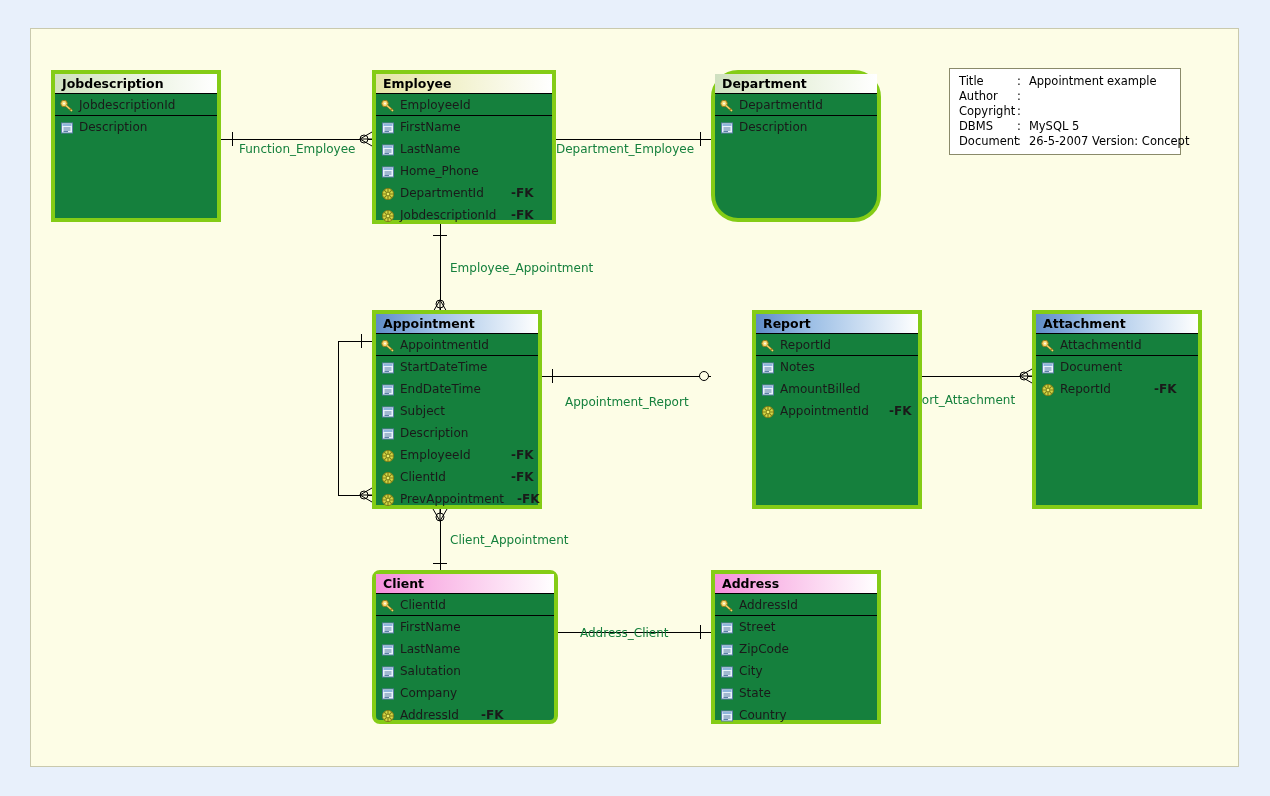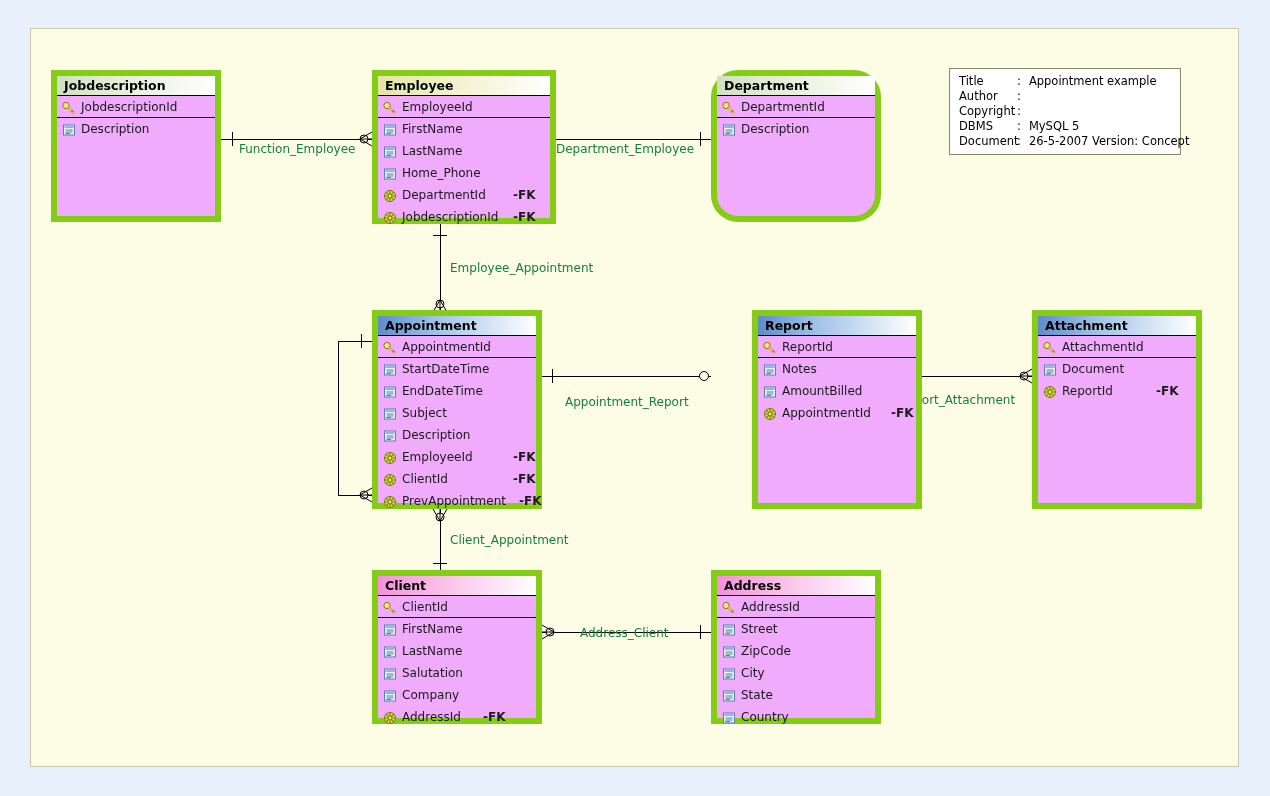--- a/index.html
+++ b/index.html
@@ -22,22 +22,22 @@
     width: 1209px;
     height: 739px;
     background: #fdfde6;
     border: 1px solid #c9c9ad;
     box-sizing: border-box;
   }
 
   
   .entity {
     position: absolute;
-    background: #f0abfc;
-    border: 6px solid #84cc16;
+    background: #15803d;
+    border: 4px solid #84cc16;
     box-sizing: border-box;
     z-index: 5;
   }
   .entity-header {
     height: 20px;
     line-height: 20px;
     padding: 0 0 0 7px;
     font-size: 12.5px;
     font-weight: bold;
     color: #000;
@@ -528,21 +528,21 @@
               <path d="M7,1.6 L7,12.4 M1.6,7 L12.4,7 M3.2,3.2 L10.8,10.8 M10.8,3.2 L3.2,10.8" stroke="#7f7f18" stroke-width="1.2"></path>
               <circle cx="7" cy="7" r="1.8" fill="#eef06a" stroke="#7f7f18" stroke-width="0.8"></circle>
             </svg>
           </span>
           <span class="rname">ReportId</span>
           <span class="rfk" style="left:118px;">-FK</span>
         </div>
       </div>
     </div>
 
-    <div class="entity" style="left:341px; top:541px; width:170px; height:154px;">
+    <div class="entity" style="left:341px; top:541px; width:186px; height:154px;border-radius:8px;">
       <div class="entity-header hdr-pink">Client</div>
       <div class="entity-body">
         <div class="row pk">
           <span class="rowicon">
             <svg width="14" height="14" viewBox="0 0 14 14">
               <circle cx="4" cy="4.5" r="3.2" fill="#f5d76e" stroke="#9c7a1a" stroke-width="1"></circle>
               <circle cx="4" cy="4.5" r="1.1" fill="#fffbe6"></circle>
               <path d="M6,6.5 L12,12" stroke="#9c7a1a" stroke-width="2.2" fill="none"></path>
               <path d="M6,6.5 L12,12" stroke="#f5d76e" stroke-width="1.1" fill="none"></path>
               <path d="M9.5,11 L11,9.5" stroke="#9c7a1a" stroke-width="1.4"></path>

